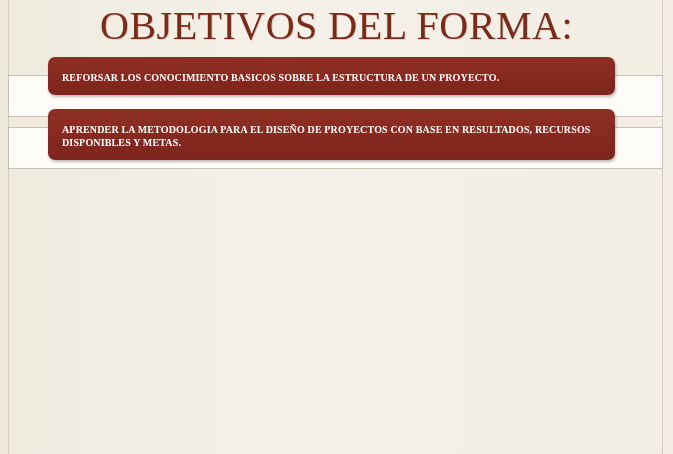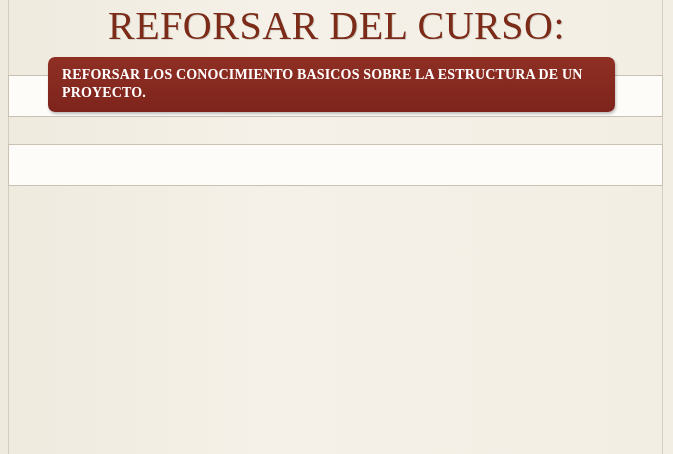--- a/index.html
+++ b/index.html
@@ -66,56 +66,59 @@
     background: #fdfcf8;
     box-sizing: border-box;
   }
   .bullet-box {
     position: relative;
     margin: 0 58px 0 48px;
     background: #8a2b22;
     background: linear-gradient(to bottom, #8f2f24 0%, #7e241c 100%);
     color: #ffffff;
     border-radius: 7px;
-    padding: 9px 14px 10px 14px;
+    padding: 15px 14px 10px 14px;
     box-shadow: 1px 2px 3px rgba(0,0,0,0.25);
     font-family: "Liberation Serif", serif;
-    font-size: 14px;
+    font-size: 10px;
     font-weight: bold;
     line-height: 1.28;
     letter-spacing: 0.15px;
     text-transform: uppercase;
     box-sizing: border-box;
   }
   .bullet-box p {
     margin: 0;
   }
 </style>
 </head>
 <body>
 
 <div class="slide">
 
   <div class="seam left"></div>
   <div class="seam right"></div>
 
-  <h1 class="title">REFORSAR DEL CURSO:</h1>
+  <h1 class="title">OBJETIVOS DEL FORMA:</h1>
 
   <div class="bullets">
 
     <div class="bullet-row">
       <div class="bullet-outline"></div>
       <div class="bullet-box">
         <p>REFORSAR LOS CONOCIMIENTO BASICOS SOBRE LA ESTRUCTURA DE UN PROYECTO.</p>
       </div>
     </div>
 
     <div class="bullet-row">
       <div class="bullet-outline"></div>
     </div>
 
     <div class="bullet-row">
       <div class="bullet-outline"></div>
+      <div class="bullet-box">
+        <p>APRENDER LA METODOLOGIA PARA EL DISEÑO DE PROYECTOS CON BASE EN RESULTADOS, RECURSOS DISPONIBLES Y METAS.</p>
+      </div>
     </div>
 
 
   </div>
 </div>
 
 </body></html>

